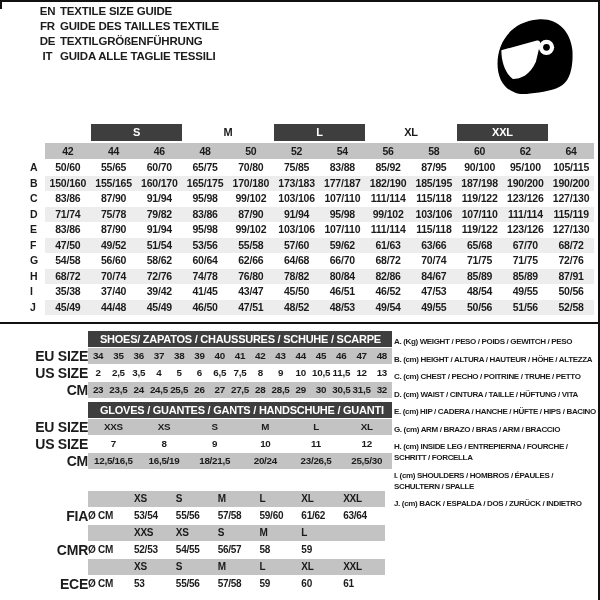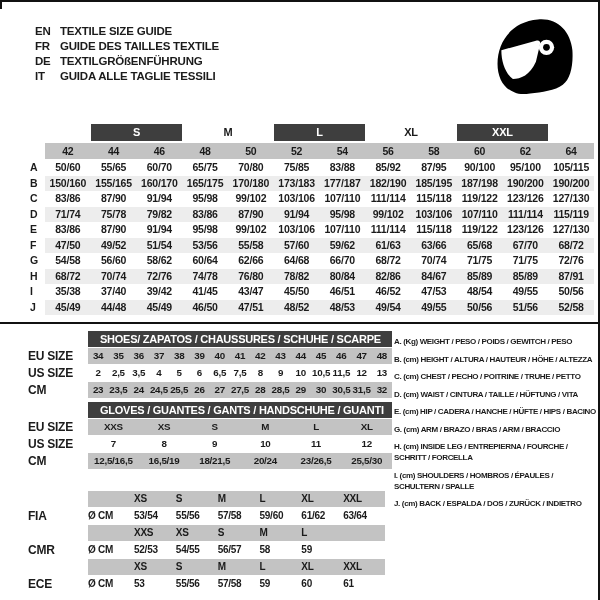--- a/index.html
+++ b/index.html
@@ -5,21 +5,21 @@
   html,body{margin:0;padding:0;}
   body{
     width:600px;height:600px;position:relative;overflow:hidden;
     background:#fff;color:#1b1b1b;
     font-family:"Liberation Sans", sans-serif;
     -webkit-font-smoothing:antialiased;
   }
   .page{position:absolute;inset:0;border-top:2px solid var(--border);border-right:2px solid var(--border);box-sizing:border-box;}
   .corner-nub{position:absolute;left:0;top:0;width:2px;height:9px;background:var(--border);}
   
-  .lang-block{position:absolute;left:35px;top:24px;}
+  .lang-block{position:absolute;left:35px;top:4px;text-align:center;}
   .lang-row{display:flex;font-weight:bold;font-size:11.5px;line-height:15px;letter-spacing:-0.2px;}
   .lang-code{width:25px;flex:0 0 25px;}
   
   .helmet-logo{position:absolute;left:486px;top:6px;width:96px;height:100px;}
   
   .textile{position:absolute;left:28px;top:124px;width:566px;font-weight:bold;letter-spacing:-0.2px;}
   .t-row{display:grid;grid-template-columns:17px repeat(12,1fr);}
   .band-row{height:17px;line-height:17px;margin-bottom:2px;}
   .band{text-align:center;font-size:11px;}
   .band.dark{background:var(--band);color:#fff;}
@@ -28,21 +28,21 @@
   .data-row{height:15.5px;line-height:15.5px;font-size:10.5px;}
   .data-row .cell{text-align:center;white-space:nowrap;}
   .data-row.striped .cell{background:var(--stripe);}
   .letter-cell{text-align:left;background:#fff;padding-left:2px;}
   
   .divider{position:absolute;left:0;top:322px;width:600px;height:2px;background:var(--border);}
   
   .sub{position:absolute;left:28px;font-weight:bold;letter-spacing:-0.25px;}
   .sub .s-row{display:grid;height:16px;line-height:16px;margin-bottom:1px;}
   .sub .head{background:var(--band);color:#fff;font-size:11px;padding-left:12px;white-space:nowrap;}
-  .sub .rlabel{font-size:12px;text-align:left;white-space:nowrap;}
+  .sub .rlabel{font-size:14px;text-align:right;white-space:nowrap;}
   .sub .cell{font-size:9.8px;text-align:center;white-space:nowrap;}
   .sub .cell.gray{background:var(--sizebg);}
   .shoes{top:331px;width:364px;}
   .shoes .s-row{grid-template-columns:60px repeat(15,1fr);}
   .gloves{top:402px;width:364px;}
   .gloves .s-row{grid-template-columns:60px repeat(6,1fr);}
   .helm{top:474px;width:357px;}
   .helm .s-row{grid-template-columns:60px 46px repeat(6,1fr);}
   .helm .cell{text-align:left;font-size:10px;}
   

